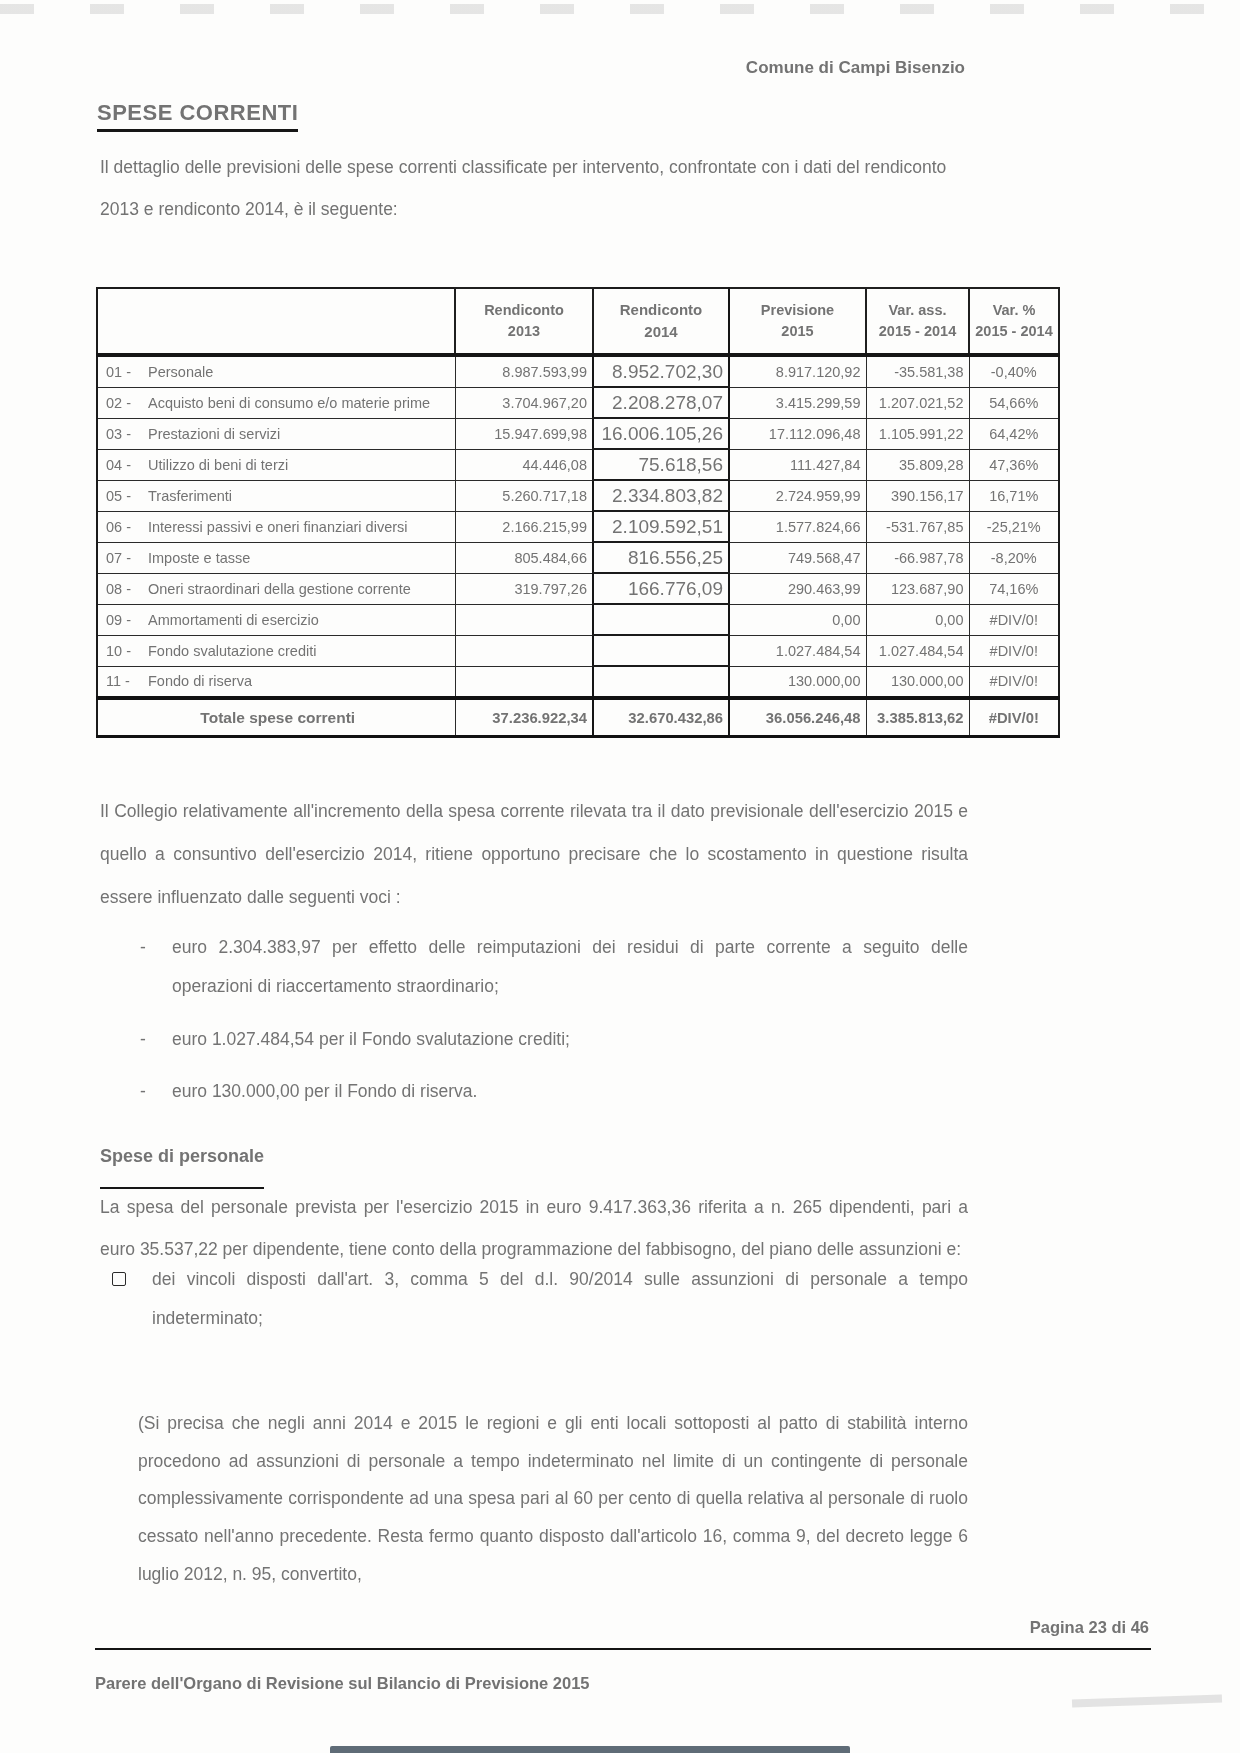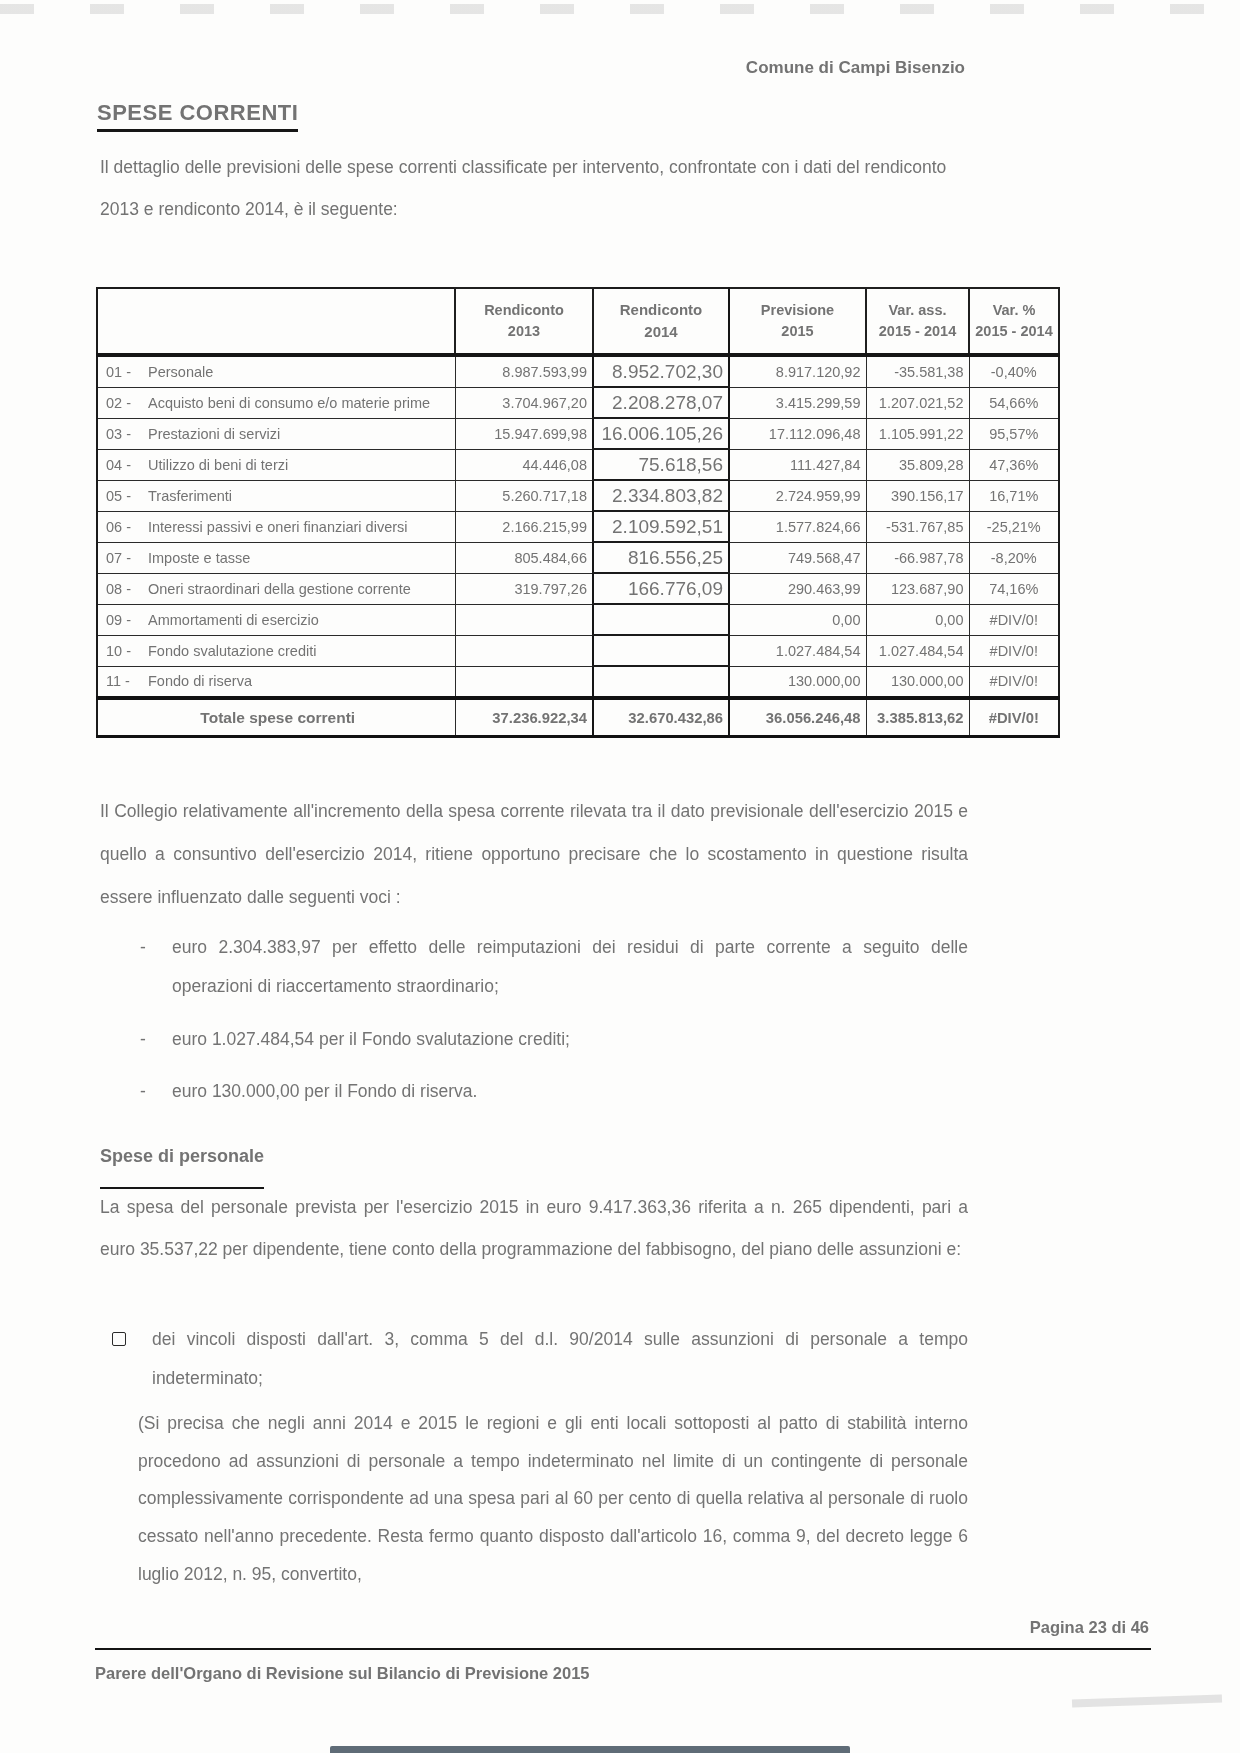--- a/index.html
+++ b/index.html
@@ -94,36 +94,36 @@
     font-size:17.5px;line-height:2.25;text-align:justify;
   }
   .dash-item .dash{width:32px;flex:0 0 32px;}
   .section-head{
     position:absolute;left:100px;top:1146px;
     font-size:18px;font-weight:bold;
     border-bottom:2.5px solid #161616;padding-bottom:20px;
   }
   .para2{top:1186px;line-height:2.4;}
   .check-item{
-    position:absolute;left:112px;top:1320px;width:856px;
+    position:absolute;left:112px;top:1260px;width:856px;
     display:flex;font-size:17.5px;line-height:2.25;text-align:justify;
   }
   .check-item .box{
     flex:0 0 12px;width:12px;height:12px;margin-top:12px;margin-right:26px;
     border:1.8px solid #2a2a2a;border-radius:2px;
   }
   .para3{left:138px;top:1405px;width:830px;line-height:2.15;}
 
   
   .footer{
     position:absolute;left:95px;top:1648px;width:1056px;
     border-top:2.5px solid #141414;
   }
   .footer .left{
-    display:inline-block;padding-top:14px;
+    display:inline-block;padding-top:24px;
     font-size:16.5px;font-weight:bold;
   }
   .footer .right{
     position:absolute;right:2px;top:-32px;
     font-size:16.5px;font-weight:bold;
   }
 </style>
 </head>
 <body>
 
@@ -172,21 +172,21 @@
         <td class="num">3.415.299,59</td>
         <td class="num">1.207.021,52</td>
         <td class="pct">54,66%</td>
       </tr>
       <tr>
         <td class="lbl"><span class="code">03 -</span><span>Prestazioni di servizi</span></td>
         <td class="num">15.947.699,98</td>
         <td class="num col2014">16.006.105,26</td>
         <td class="num">17.112.096,48</td>
         <td class="num">1.105.991,22</td>
-        <td class="pct">95,57%</td>
+        <td class="pct">64,42%</td>
       </tr>
       <tr>
         <td class="lbl"><span class="code">04 -</span><span>Utilizzo di beni di terzi</span></td>
         <td class="num">44.446,08</td>
         <td class="num col2014">75.618,56</td>
         <td class="num">111.427,84</td>
         <td class="num">35.809,28</td>
         <td class="pct">47,36%</td>
       </tr>
       <tr>

